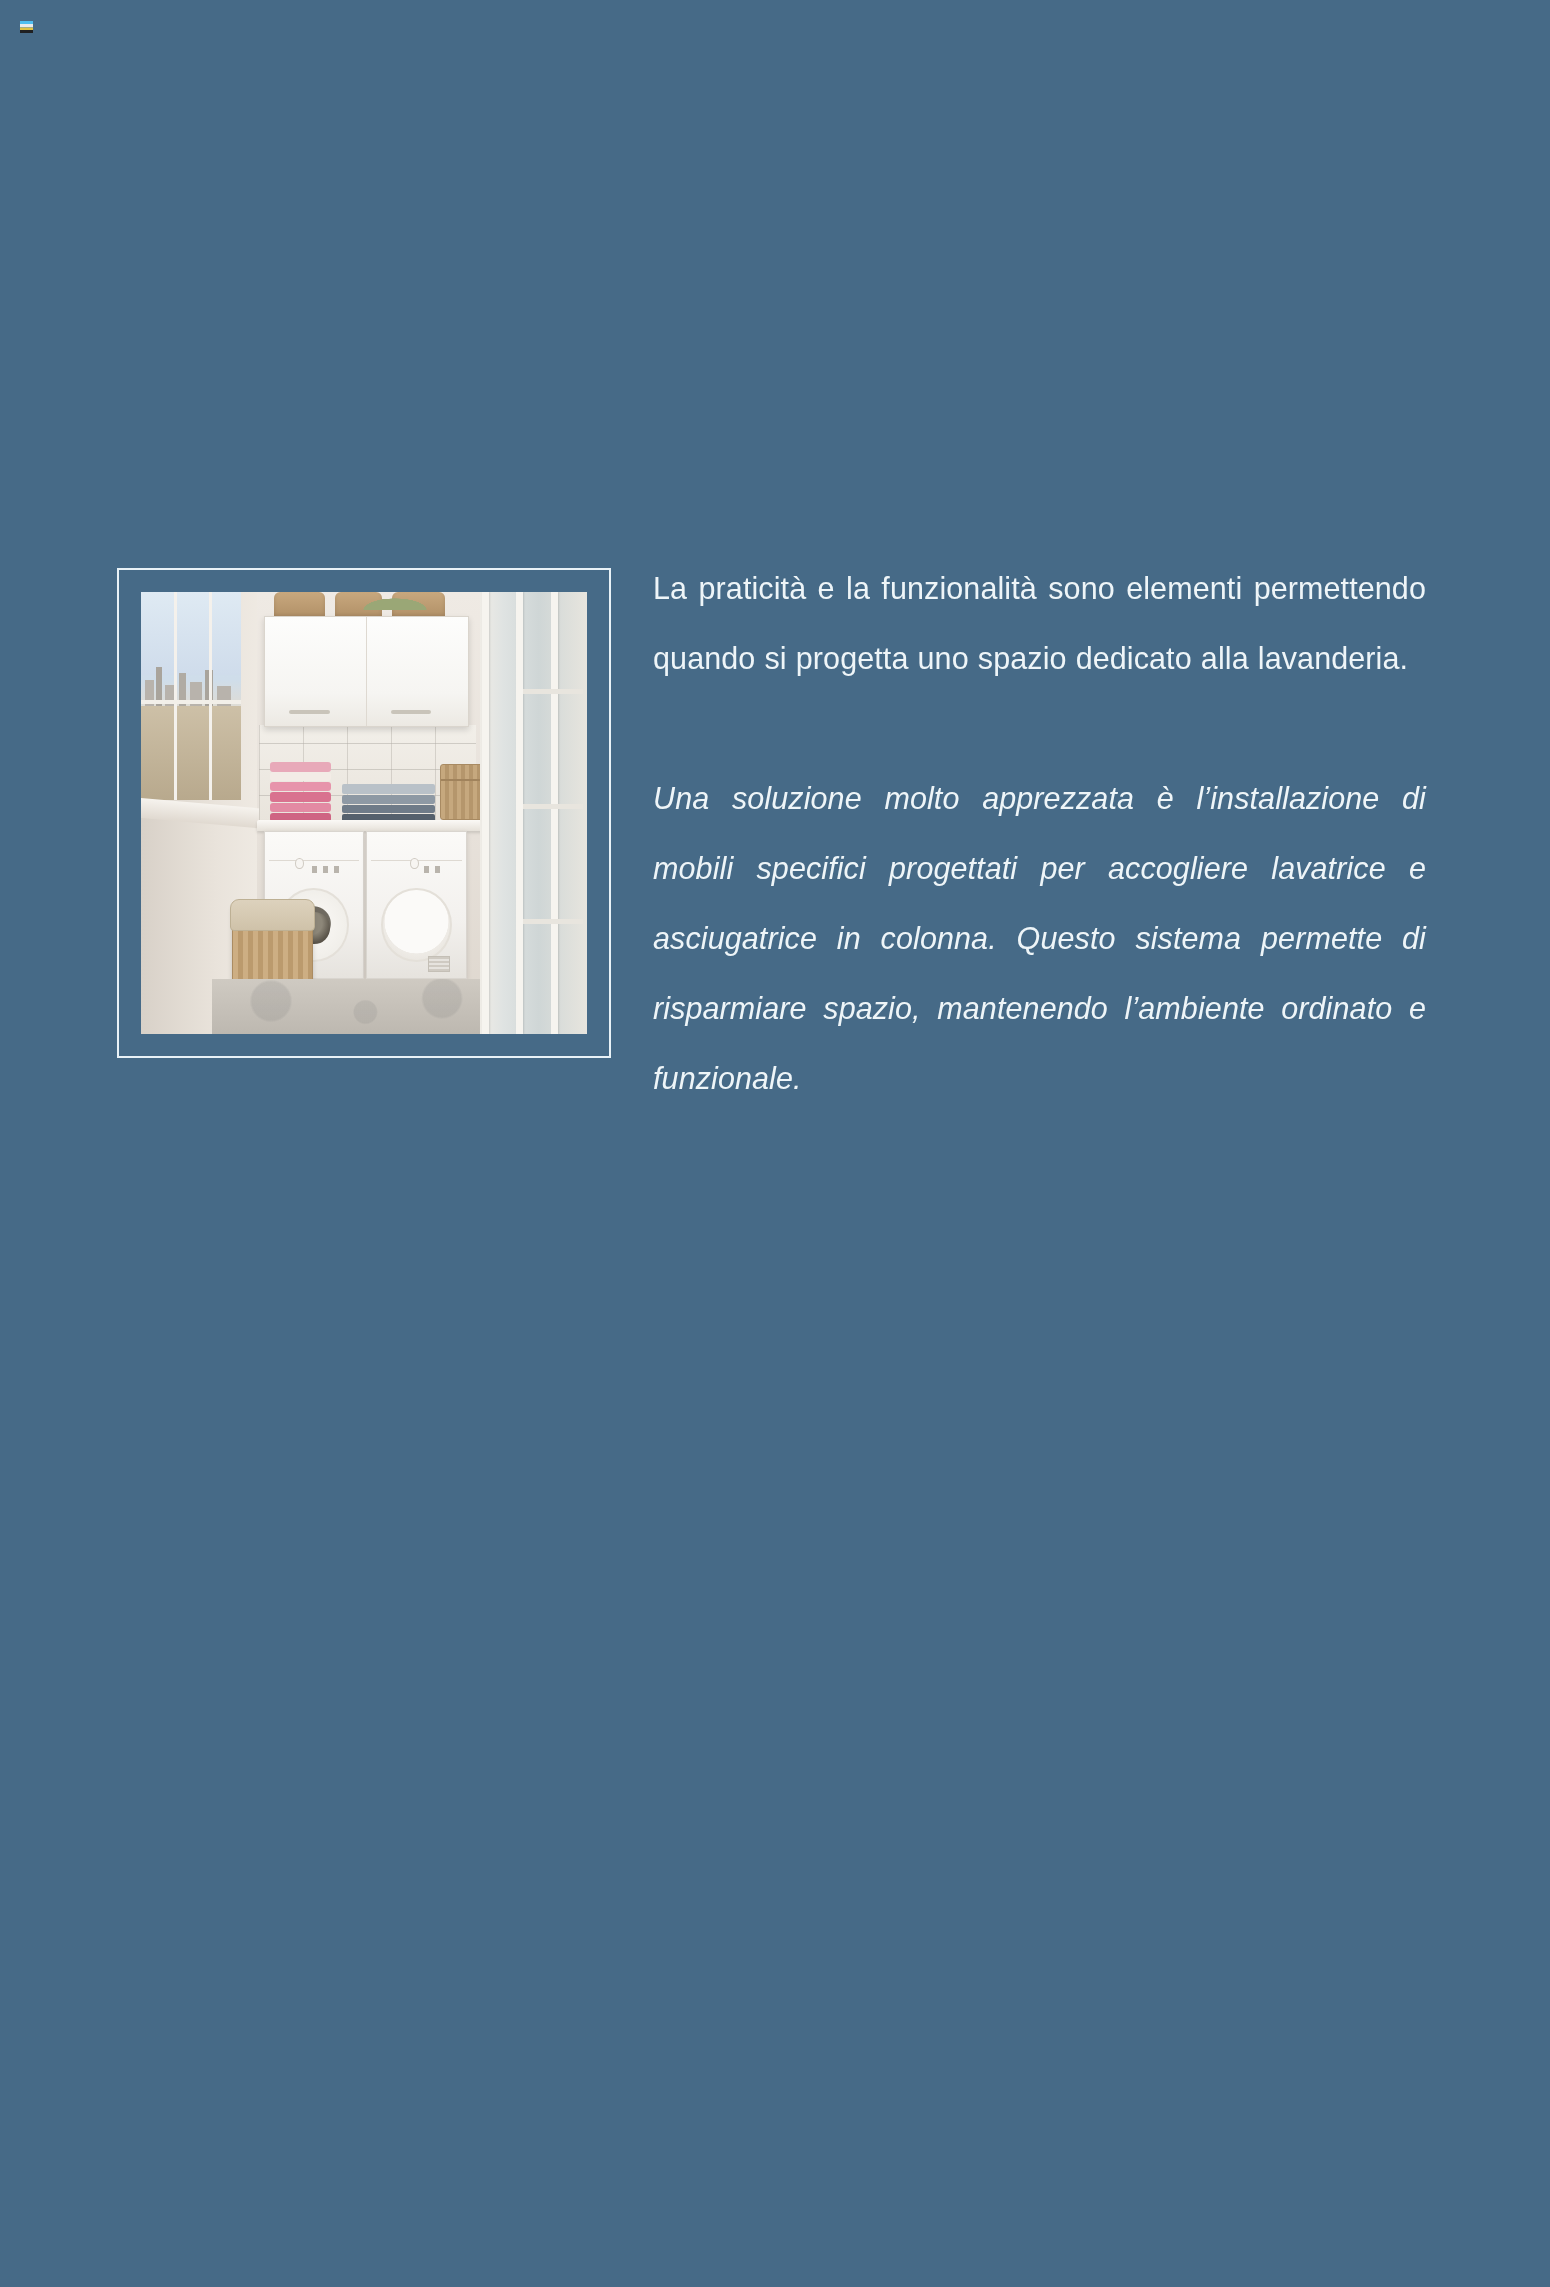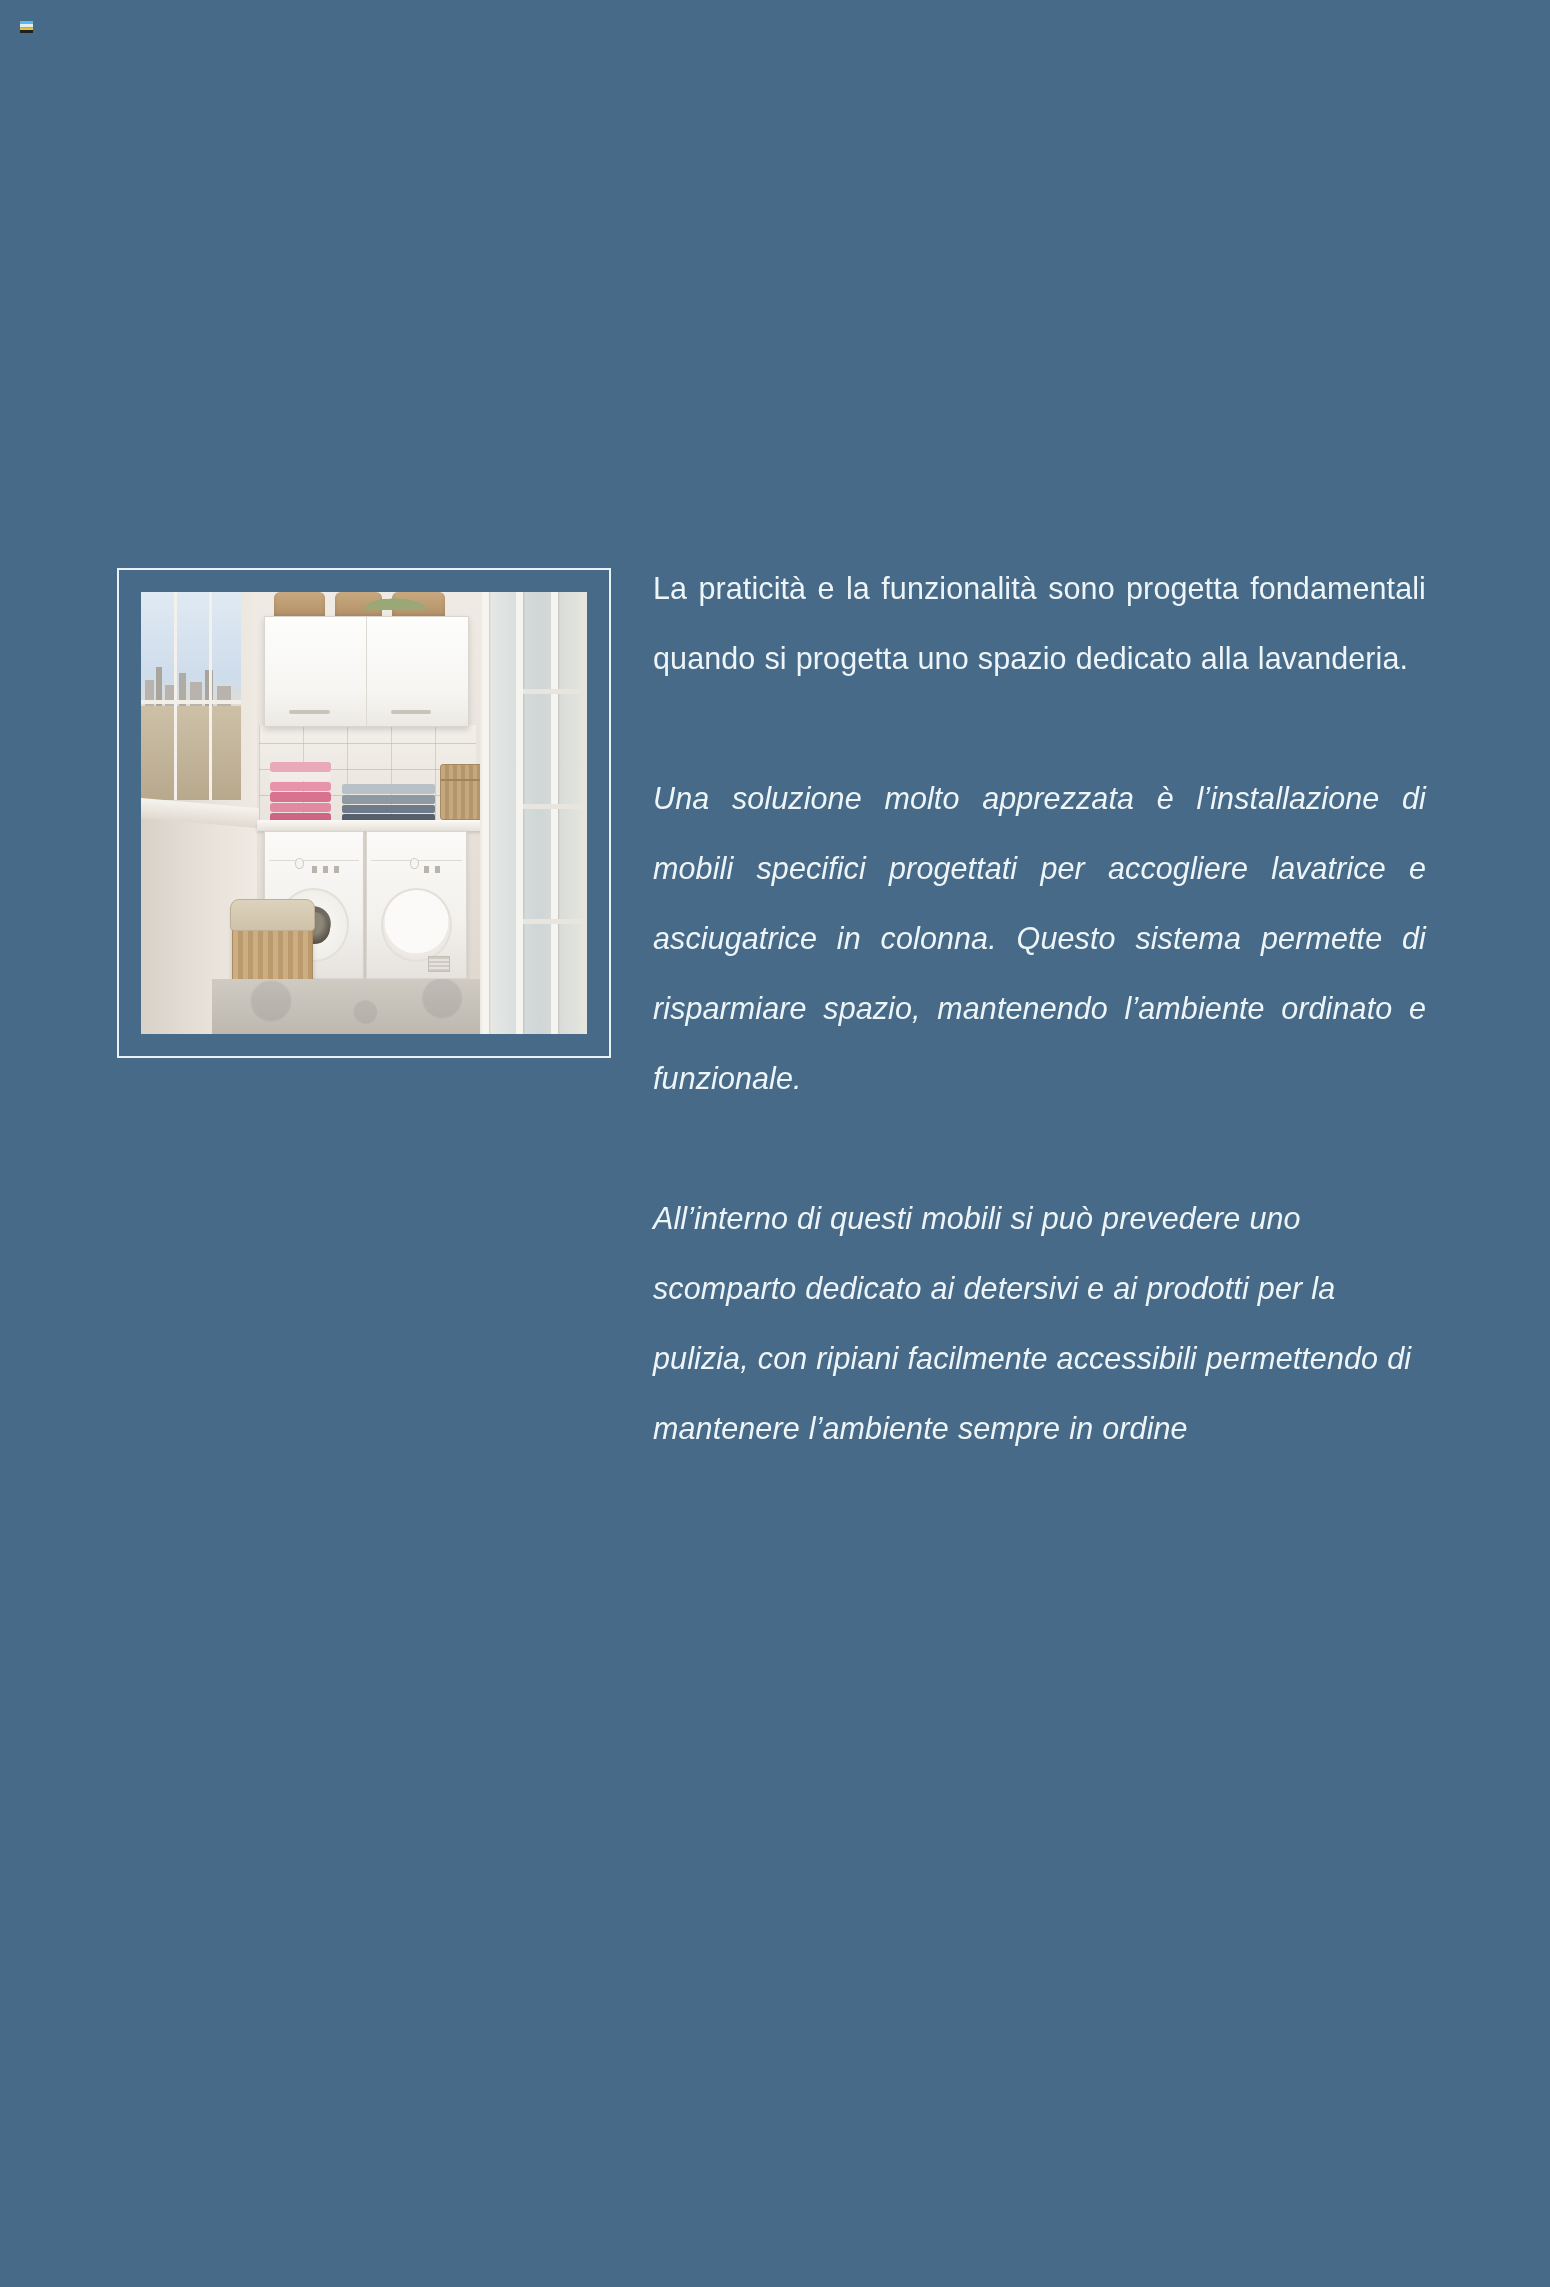--- a/index.html
+++ b/index.html
@@ -390,19 +390,18 @@
             <div class="shelf s1"></div>
             <div class="shelf s2"></div>
             <div class="shelf s3"></div>
           </div>
 
         </div>
       </div>
     </figure>
 
     <div class="copy">
-      <p>La praticità e la funzionalità sono progetta fondamentali quando si progetta uno spazio dedicato alla lavanderia.</p>
+      <p>La praticità e la funzionalità sono elementi permettendo quando si progetta uno spazio dedicato alla lavanderia.</p>
       <p>Una soluzione molto apprezzata è l’installazione di mobili specifici progettati per accogliere lavatrice e asciugatrice in colonna. Questo sistema permette di risparmiare spazio, mantenendo l’ambiente ordinato e funzionale.</p>
-      <p class="last">All’interno di questi mobili si può prevedere uno scomparto dedicato ai detersivi e ai prodotti per la pulizia, con ripiani facilmente accessibili permettendo di mantenere l’ambiente sempre in ordine</p>
     </div>
 
   </div>
 </div>
 
 </body></html>

